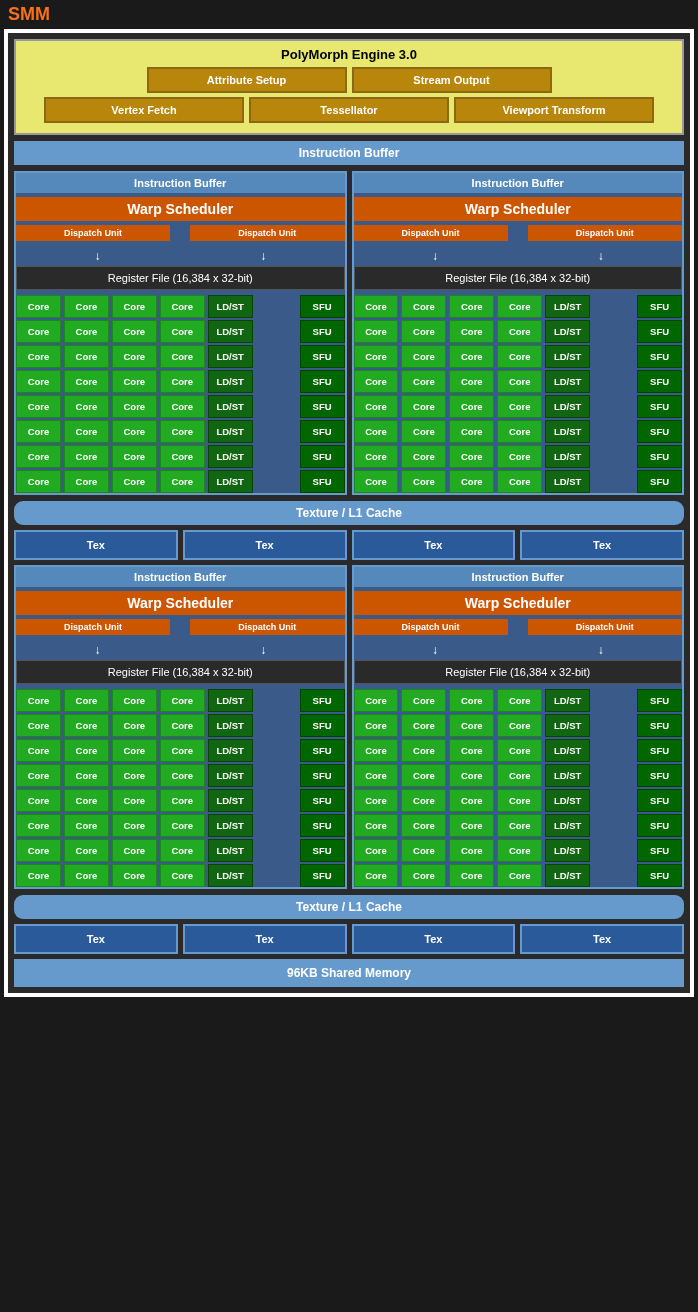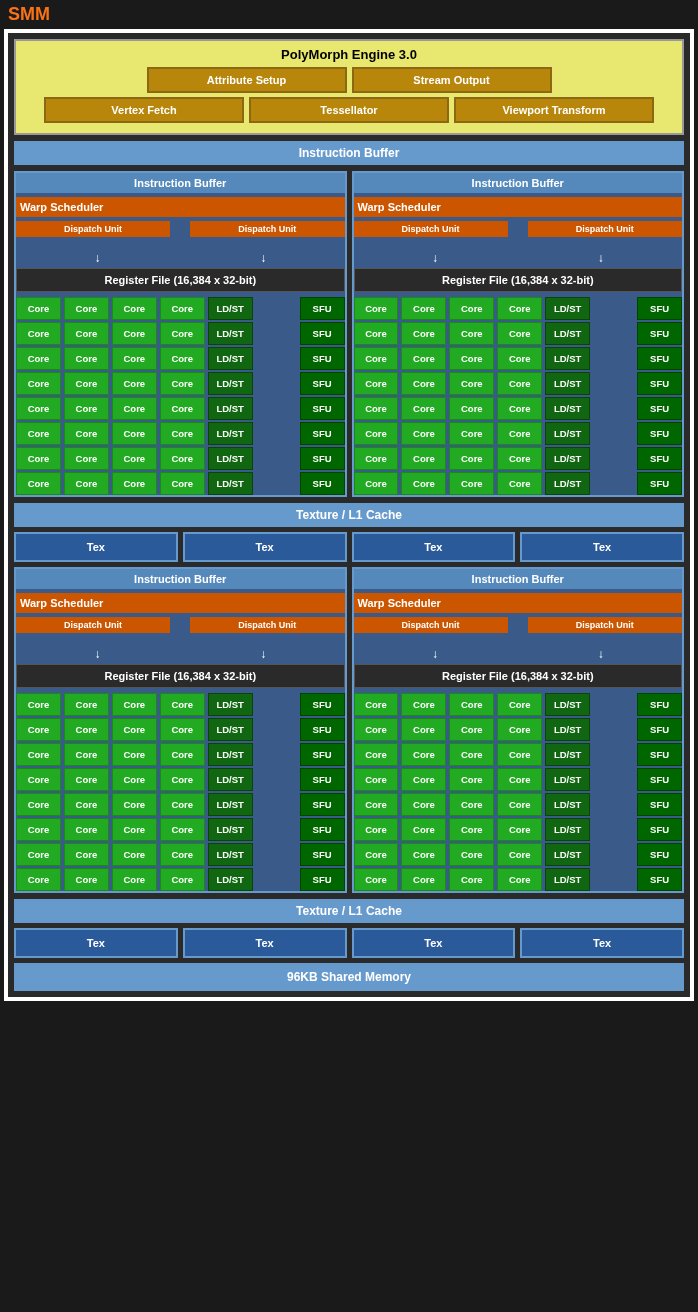--- a/index.html
+++ b/index.html
@@ -68,30 +68,30 @@
       color: white;
       font-size: 11px;
       font-weight: bold;
       text-align: center;
       padding: 4px;
       margin-bottom: 4px;
     }
     .warp-scheduler {
       background: #cc5500;
       color: white;
-      font-size: 11px;
-      font-weight: bold;
-      text-align: left;
+      font-size: 14px;
+      font-weight: bold;
+      text-align: center;
       padding: 4px;
       margin-bottom: 4px;
     }
     .dispatch-row {
       display: flex;
       gap: 20px;
-      margin-bottom: 14px;
+      margin-bottom: 8px;
     }
     .dispatch-unit {
       background: #cc5500;
       color: white;
       font-size: 9px;
       font-weight: bold;
       text-align: center;
       padding: 3px 4px;
       flex: 1;
     }
@@ -103,21 +103,21 @@
     .arrow {
       flex: 1;
       text-align: center;
       color: white;
       font-size: 12px;
     }
     .register-file {
       background: #2a2a2a;
       color: white;
       font-size: 11px;
-      font-weight: bold;
+      font-weight: normal;
       text-align: center;
       padding: 5px;
       margin-bottom: 5px;
       border: 1px solid #555;
     }
     .core-grid {
       display: flex;
       flex-direction: column;
       gap: 2px;
     }
@@ -147,20 +147,21 @@
       margin-left: 44px;
     }
     .texture-l1 {
       background: #6699cc;
       color: white;
       text-align: center;
       font-size: 12px;
       font-weight: bold;
       padding: 5px;
       margin-bottom: 5px;
+      border-radius: 9px;
     }
     .tex-row {
       display: flex;
       gap: 5px;
       margin-bottom: 5px;
       border-radius: 9px;
     }
     .tex-box {
       flex: 1;
       background: #2a5a9a;

